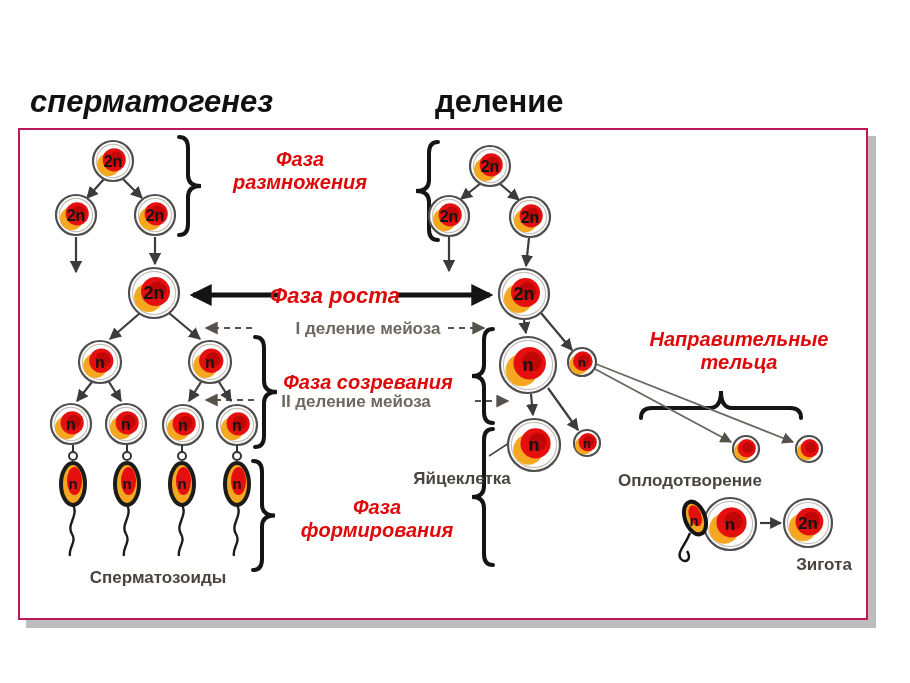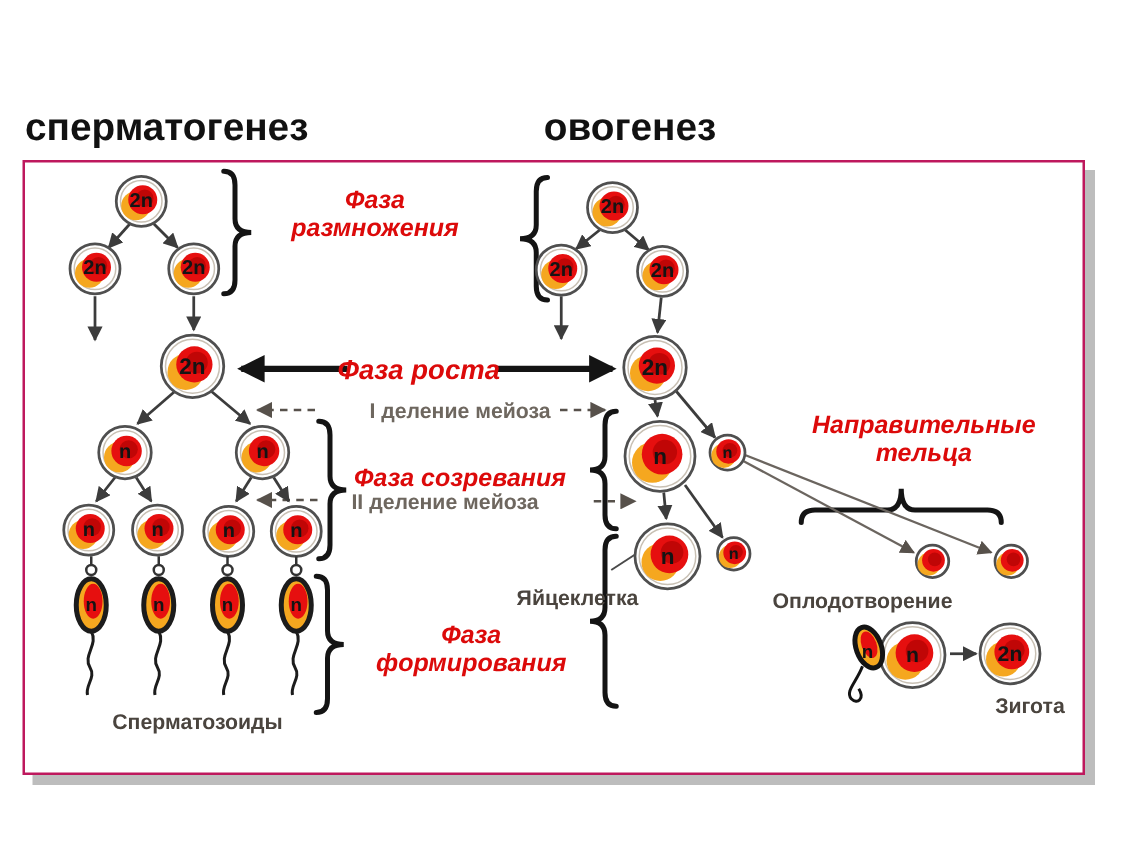--- a/index.html
+++ b/index.html
@@ -1,33 +1,33 @@
 <!DOCTYPE html>
 <html><head>
 <meta charset="utf-8">
 <style>
   html,body{margin:0;padding:0;background:#fff;}
   .canvas{position:relative;width:910px;height:683px;background:#fff;overflow:hidden;
           font-family:"Liberation Sans",sans-serif;}
   .title{position:absolute;top:18px;left:0;width:910px;text-align:center;
          font-size:47px;font-weight:bold;color:#111;letter-spacing:1px;}
   .col-label{position:absolute;top:84px;font-size:31px;font-weight:bold;color:#111;}
-  .col-left{left:20px;}
+  .col-left{left:30px;font-style:italic;}
   .col-right{left:435px;}
   .diagram-box{position:absolute;left:18px;top:128px;width:846px;height:488px;
                border:2px solid #be185d;background:#fff;box-shadow:8px 8px 0 #bdbdbd;}
   .diagram-box svg{position:absolute;left:0;top:0;}
   text{font-family:"Liberation Sans",sans-serif;}
 </style>
 </head>
 <body>
 
 <div class="canvas">
   <div class="col-label col-left">сперматогенез</div>
-  <div class="col-label col-right">овогенез</div>
+  <div class="col-label col-right">деление</div>
 
   <div class="diagram-box">
     <svg id="diagram" width="846" height="488" viewBox="32 130 846 488">
       <defs>
         <marker id="m-dark" viewBox="0 0 10 10" refX="9" refY="5" markerWidth="5.5" markerHeight="5.5" orient="auto-start-reverse">
           <path d="M0,0 L10,5 L0,10 z" fill="#3c3c3c"></path>
         </marker>
         <marker id="m-thick" viewBox="0 0 10 10" refX="8.5" refY="5" markerWidth="4.4" markerHeight="4.4" orient="auto-start-reverse">
           <path d="M0,0 L10,5 L0,10 z" fill="#141414"></path>
         </marker>

